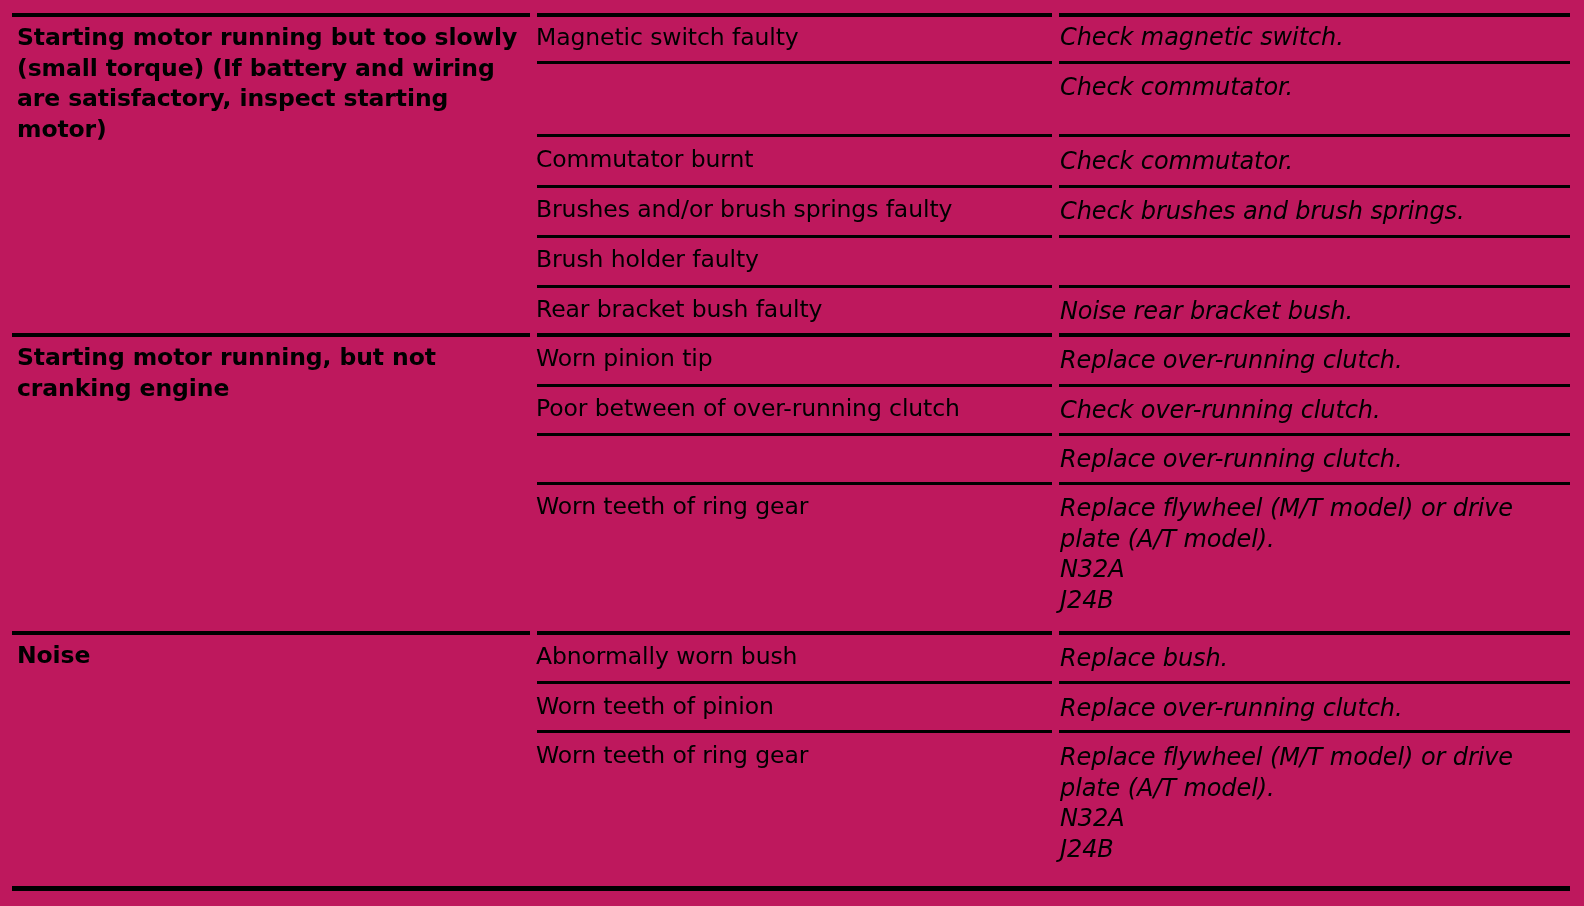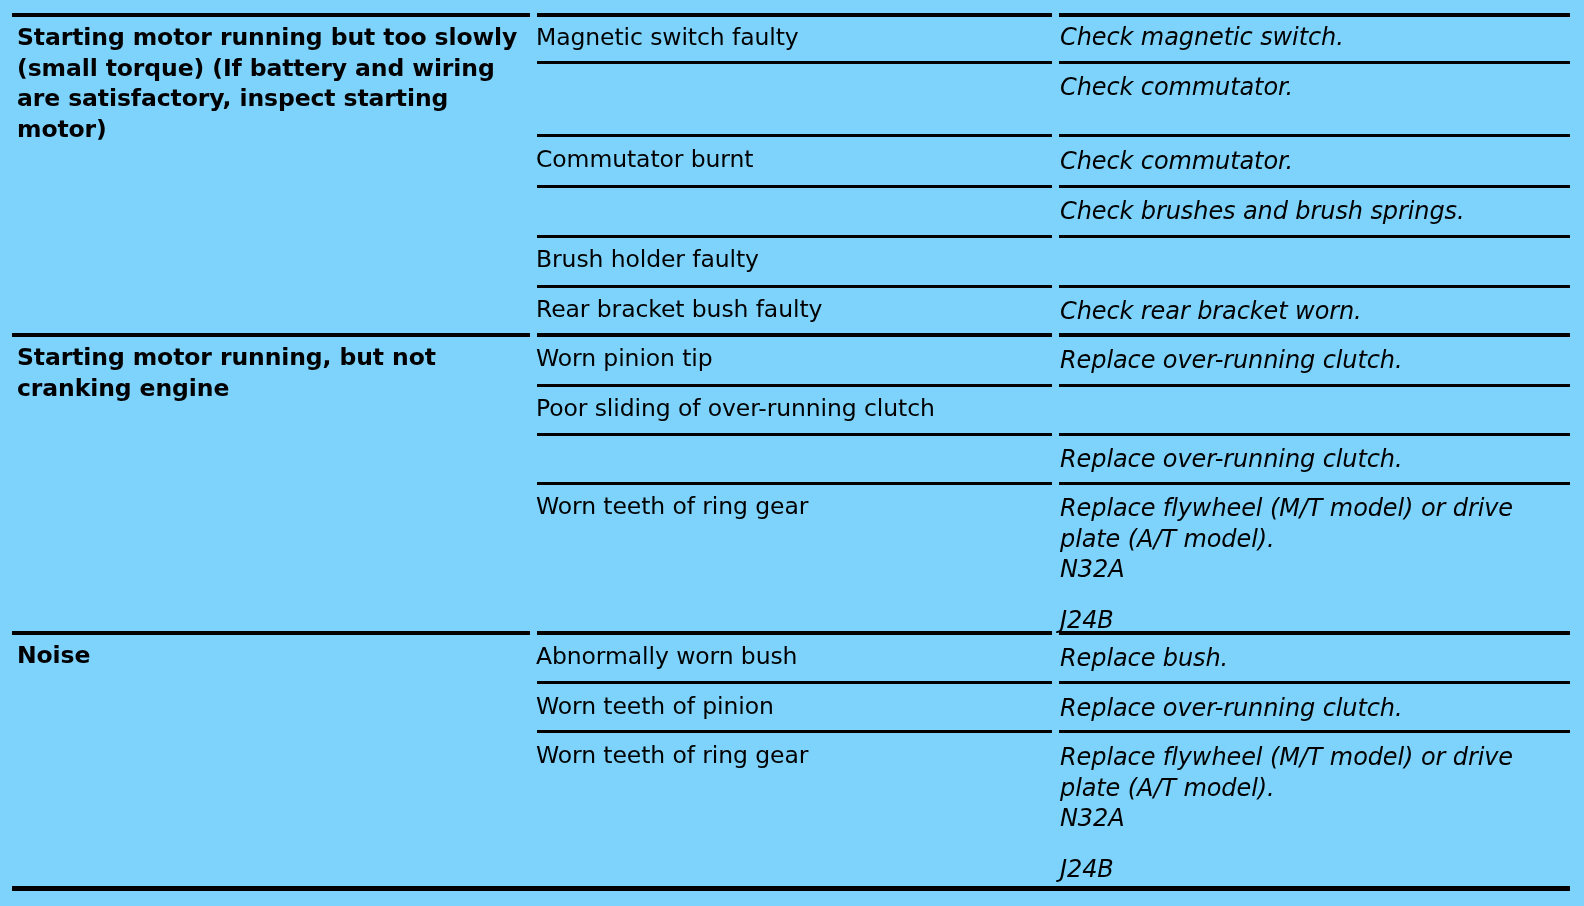--- a/index.html
+++ b/index.html
@@ -12,21 +12,21 @@
     height: 906px;
     font-family: "DejaVu Sans", sans-serif;
     color: #000000;
     overflow: hidden;
   }
 
   #sheet {
     position: relative;
     width: 1584px;
     height: 906px;
-    background: #7dd3fc;
+    background: #be185d;
   }
 
   
   .rule {
     position: absolute;
     background: #000000;
   }
   .rule.thin   { height: 3px; }
   .rule.thick  { height: 4px; }
   .rule.bottom { height: 5px; }
@@ -62,21 +62,21 @@
     font-style: italic;
     font-weight: normal;
     font-size: 24px;
     line-height: 30.5px;
     letter-spacing: -0.1px;
   }
   .action .code-line {
     display: block;
   }
   .action .code-line.spaced {
-    margin-top: 20px;
+    margin-top: 0;
   }
 </style>
 </head>
 <body>
 
 <div id="sheet">
 
   <div class="rule thick col-a" style="top:13px"></div>
   <div class="rule thick col-b" style="top:13px"></div>
   <div class="rule thick col-c" style="top:13px"></div>
@@ -124,33 +124,35 @@
   <div class="cell cell-a sym" style="top:22px">Starting motor running but too slowly (small torque) (If battery and wiring are satisfactory, inspect starting motor)</div>
 
   <div class="cell cell-b cause" style="top:22px">Magnetic switch faulty</div>
   <div class="cell cell-c action" style="top:22px">Check magnetic switch.</div>
 
   <div class="cell cell-c action" style="top:72px">Check commutator.</div>
 
   <div class="cell cell-b cause" style="top:144px">Commutator burnt</div>
   <div class="cell cell-c action" style="top:146px">Check commutator.</div>
 
+  <div class="cell cell-b cause" style="top:194px">Brushes and/or brush springs faulty</div>
   <div class="cell cell-c action" style="top:196px">Check brushes and brush springs.</div>
 
   <div class="cell cell-b cause" style="top:244px">Brush holder faulty</div>
 
   <div class="cell cell-b cause" style="top:294px">Rear bracket bush faulty</div>
-  <div class="cell cell-c action" style="top:296px">Check rear bracket worn.</div>
+  <div class="cell cell-c action" style="top:296px">Noise rear bracket bush.</div>
 
   <div class="cell cell-a sym" style="top:342px">Starting motor running, but not cranking engine</div>
 
   <div class="cell cell-b cause" style="top:343px">Worn pinion tip</div>
   <div class="cell cell-c action" style="top:345px">Replace over-running clutch.</div>
 
-  <div class="cell cell-b cause" style="top:393px">Poor sliding of over-running clutch</div>
+  <div class="cell cell-b cause" style="top:393px">Poor between of over-running clutch</div>
+  <div class="cell cell-c action" style="top:395px">Check over-running clutch.</div>
 
   <div class="cell cell-c action" style="top:444px">Replace over-running clutch.</div>
 
   <div class="cell cell-b cause" style="top:491px">Worn teeth of ring gear</div>
   <div class="cell cell-c action" style="top:493px">
     <span class="code-line">Replace flywheel (M/T model) or drive plate (A/T model).</span>
     <span class="code-line">N32A</span>
     <span class="code-line spaced">J24B</span>
   </div>
 

